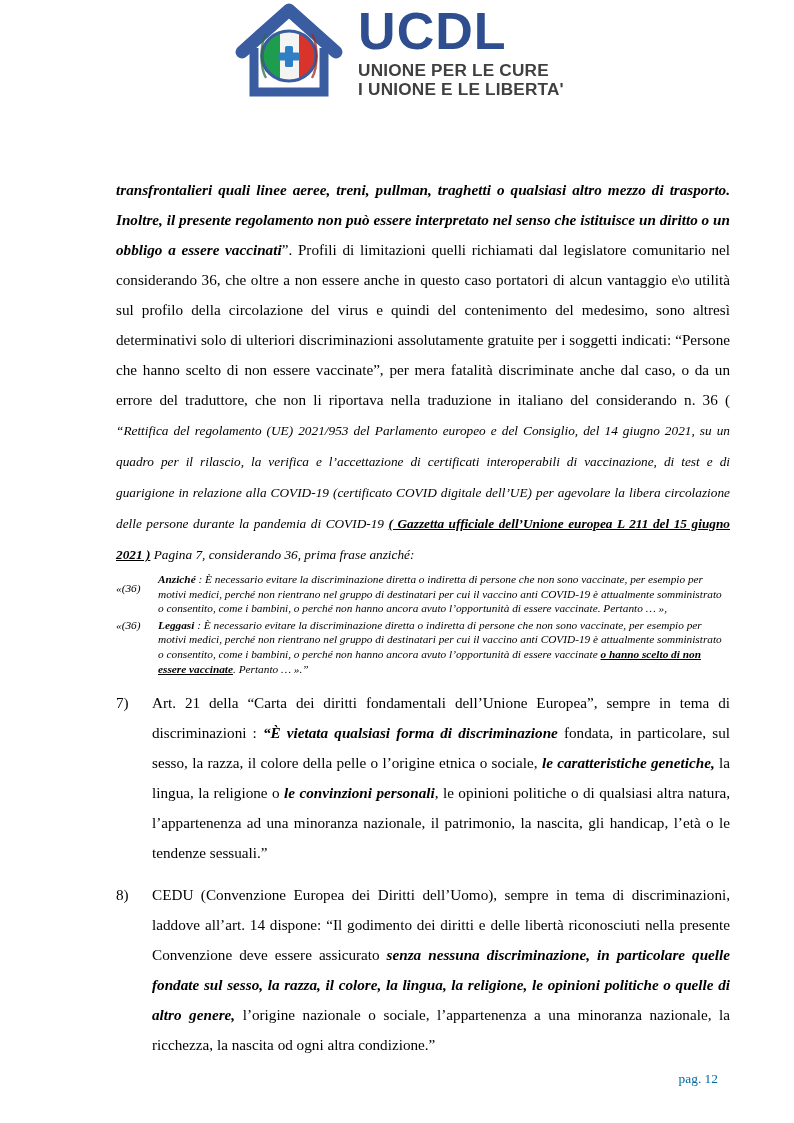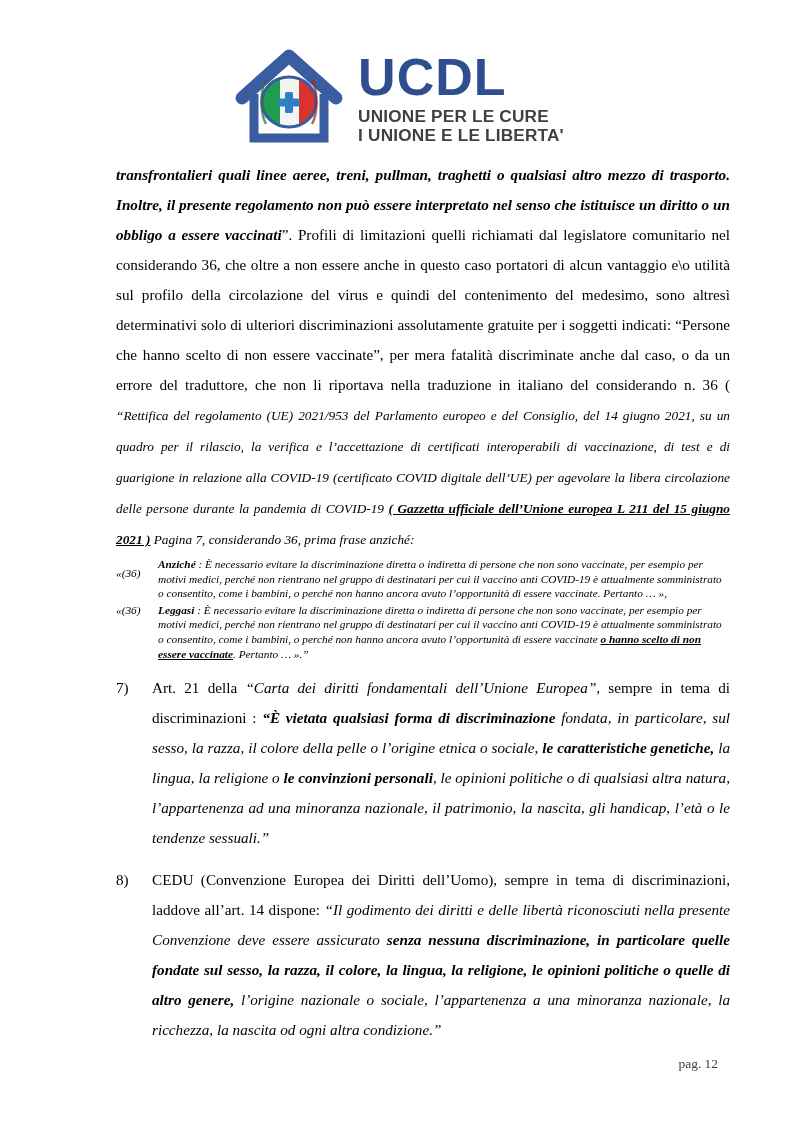--- a/index.html
+++ b/index.html
@@ -23,21 +23,20 @@
     inset: 0;
     padding: 0;
   }
 
   
   .logo-block {
     width: 100%;
     display: flex;
     justify-content: center;
     align-items: flex-start;
-    padding-top: 46px;
     padding-bottom: 8px;
     box-sizing: border-box;
   }
   .logo {
     display: flex;
     align-items: center;
     gap: 10px;
   }
   .logo-mark {
     width: 118px;
@@ -67,33 +66,33 @@
     color: #404040;
     line-height: 1.14;
   }
   .logo-tag1 { margin-top: 5px; }
 
   
   .content {
     position: absolute;
     left: 0;
     right: 0;
-    top: 160px;
+    top: 175px;
     padding: 0 64px 0 116px;
     box-sizing: border-box;
   }
   p.body {
     margin: 0;
     font-size: 15.2px;
     line-height: 30px;
     text-align: justify;
     text-justify: inter-word;
     font-family: "Liberation Serif", serif;
   }
-  .i   { font-style: italic; }
+  .i   { }
   .b   { font-weight: bold; }
   .bi  { font-style: italic; font-weight: bold; }
   .u   { text-decoration: underline; }
 
   
   .quote-reg {
     font-style: italic;
     font-size: 13.3px;
   }
 
@@ -142,24 +141,24 @@
     top: 0;
     width: 28px;
     text-align: left;
     font-size: 15.2px;
   }
 
   
   .footer {
     position: absolute;
     right: 76px;
-    bottom: 51px;
+    bottom: 36px;
     font-family: "Liberation Serif", serif;
     font-size: 13.4px;
-    color: #404040;
+    color: #0369a1;
   }
 </style>
 </head>
 <body>
 
 <div class="page">
 
   <div class="logo-block">
     <div class="logo">
 

